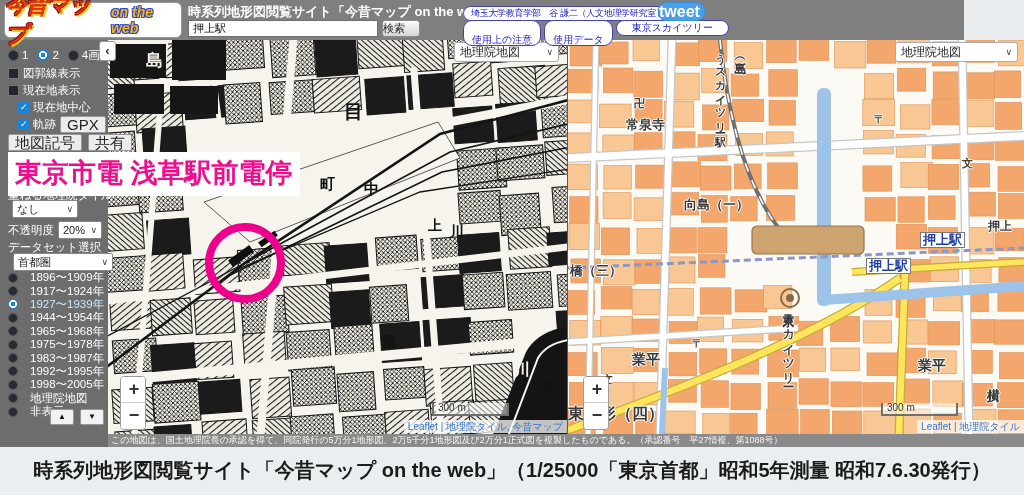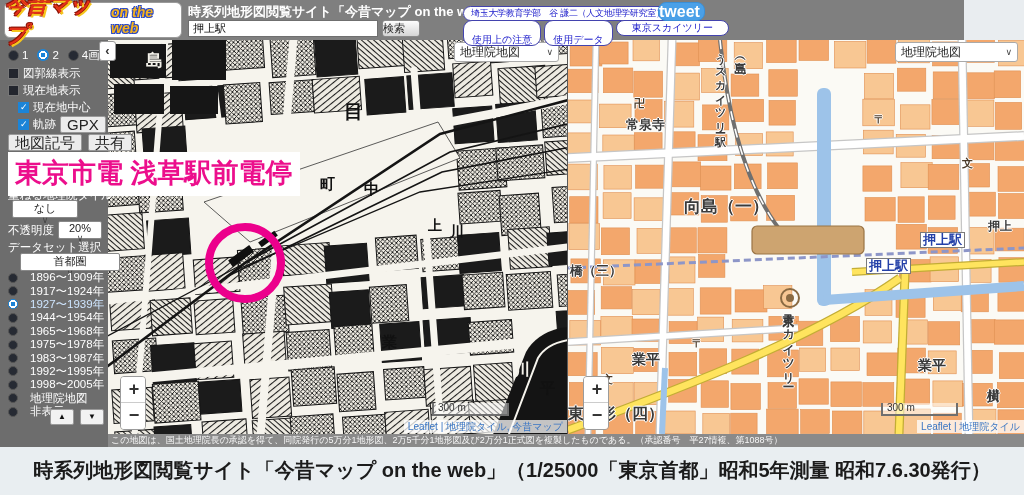--- a/index.html
+++ b/index.html
@@ -27,21 +27,21 @@
   
   .sidebar{position:absolute;left:0;top:40px;width:108px;height:407px;background:#6d6d6d;color:#fff;z-index:10;font-size:11.5px;}
   .srow{position:absolute;left:8px;display:flex;align-items:center;gap:4px;height:14px;white-space:nowrap;}
   .srow.indent{left:18px;}
   .radio{width:11px;height:11px;border-radius:50%;background:#262a33;border:1px solid #555;flex:0 0 auto;}
   .radio.on{border:none;width:12px;height:12px;background:radial-gradient(circle,#1b84d8 0 2.4px,#fff 2.5px 3.9px,#1b84d8 4px);}
   .checkbox{width:11px;height:11px;background:#23262e;border:1px solid #777;position:relative;flex:0 0 auto;}
   .checkbox.on{background:#1b84d8;border-color:#1b84d8;}
   .checkbox.on::after{content:"✓";color:#fff;font-size:9px;font-weight:bold;position:absolute;left:1px;top:-1px;}
   .sbtn{background:#ececec;border:1px solid #999;color:#222;font-size:15px;height:17px;line-height:15px;padding:0 6px;border-radius:2px;cursor:pointer;display:inline-block;}
-  .sselect{background:#fff;border:1px solid #888;border-radius:2px;color:#222;font-size:11px;display:flex;align-items:center;justify-content:space-between;padding:0 4px;position:absolute;height:18px;cursor:pointer;flex-direction:column;}
+  .sselect{background:#fff;border:1px solid #888;border-radius:2px;color:#222;font-size:11px;display:flex;align-items:center;justify-content:space-between;padding:0 4px;position:absolute;height:18px;cursor:pointer;}
   .chev{font-size:9px;color:#444;line-height:1;}
   .slabel{position:absolute;left:8px;white-space:nowrap;}
   .periods{position:absolute;left:8px;top:231px;}
   .period{display:flex;align-items:center;gap:12px;height:13.4px;white-space:nowrap;cursor:pointer;}
   .updown{position:absolute;top:369px;left:50px;display:flex;gap:6px;}
   .udbtn{width:24px;height:16px;background:#f2f2f2;border:1px solid #999;border-radius:2px;color:#111;font-size:8px;text-align:center;line-height:14px;cursor:pointer;}
   .collapse-btn{position:absolute;left:99px;top:41px;width:17px;height:20px;background:#fff;border:1px solid #999;border-radius:3px;color:#333;font-size:13px;font-weight:bold;text-align:center;line-height:18px;z-index:20;cursor:pointer;}
 
   
   .map{position:absolute;top:40px;height:394px;overflow:hidden;z-index:1;}
@@ -137,21 +137,21 @@
     <div class="sselect" style="left:12px;top:160px;width:66px">
       <span>なし</span>
       <span class="chev">∨</span>
     </div>
     <div class="slabel" style="top:183px">不透明度</div>
     <div class="sselect" style="left:58px;top:181px;width:44px">
       <span>20%</span>
       <span class="chev">∨</span>
     </div>
     <div class="slabel" style="top:200px">データセット選択</div>
-    <div class="sselect" style="left:20px;top:213px;width:100px">
+    <div class="sselect" style="left:13px;top:213px;width:100px">
       <span>首都圏</span>
       <span class="chev">∨</span>
     </div>
     <div class="periods">
         <div class="period">
           <span class="radio" style="height: 10px; width: 10px;"></span>
           <span>1896〜1909年</span>
         </div>
         <div class="period">
           <span class="radio" style="height: 10px; width: 10px;"></span>
@@ -555,21 +555,21 @@
       <path d="M152,0 C160,78 178,146 212,190" stroke="#ffffff" stroke-width="1.6" stroke-dasharray="9 9" fill="none"></path>
       <path d="M0,228 L456,208" stroke="#8d96c8" stroke-width="3" stroke-dasharray="7 4" fill="none"></path>
       <rect x="184" y="186" width="112" height="28" rx="5" fill="#cda470" stroke="#9a7445" stroke-width="1.2"></rect>
       <circle cx="222" cy="258" r="9" fill="none" stroke="#8a6a42" stroke-width="2"></circle>
       <circle cx="222" cy="258" r="4" fill="#8a6a42"></circle>
     </svg>
     <div id="right-labels">
         <div class="mlabel" style="left: 58px; top: 78px; font-size: 13px;">常泉寺</div>
         <div class="mlabel vert" style="left: 146px; top: 6px; font-size: 11px;">うスカイツリー駅</div>
         <div class="mlabel vert" style="left: 166px; top: 12px; font-size: 12px;">島（三）</div>
-        <div class="mlabel" style="left: 116px; top: 158px; font-size: 17px;">向島（一）</div>
+        <div class="mlabel" style="left: 116px; top: 158px; font-size: 13px;">向島（一）</div>
         <div class="mlabel lab-box" style="left: 352px; top: 192px; font-size: 13px; color: rgb(36, 64, 168);">押上駅</div>
         <div class="mlabel lab-box" style="left: 298px; top: 218px; font-size: 13px; color: rgb(36, 64, 168);">押上駅</div>
         <div class="mlabel" style="left: 420px; top: 180px; font-size: 12px;">押上</div>
         <div class="mlabel vert" style="left: 214px; top: 264px; font-size: 12px;">東京スカイツリー</div>
         <div class="mlabel" style="left: 64px; top: 312px; font-size: 14px;">業平</div>
         <div class="mlabel" style="left: 350px; top: 318px; font-size: 14px;">業平</div>
         <div class="mlabel" style="left: 2px; top: 224px; font-size: 13px;">橋（三）</div>
         <div class="mlabel" style="left: 0px; top: 366px; font-size: 16px;">東駒形（四）</div>
         <div class="mlabel vert" style="left: 418px; top: 338px; font-size: 13px;">横川</div>
         <div class="msym" style="left: 66px; top: 56px;">卍</div>

